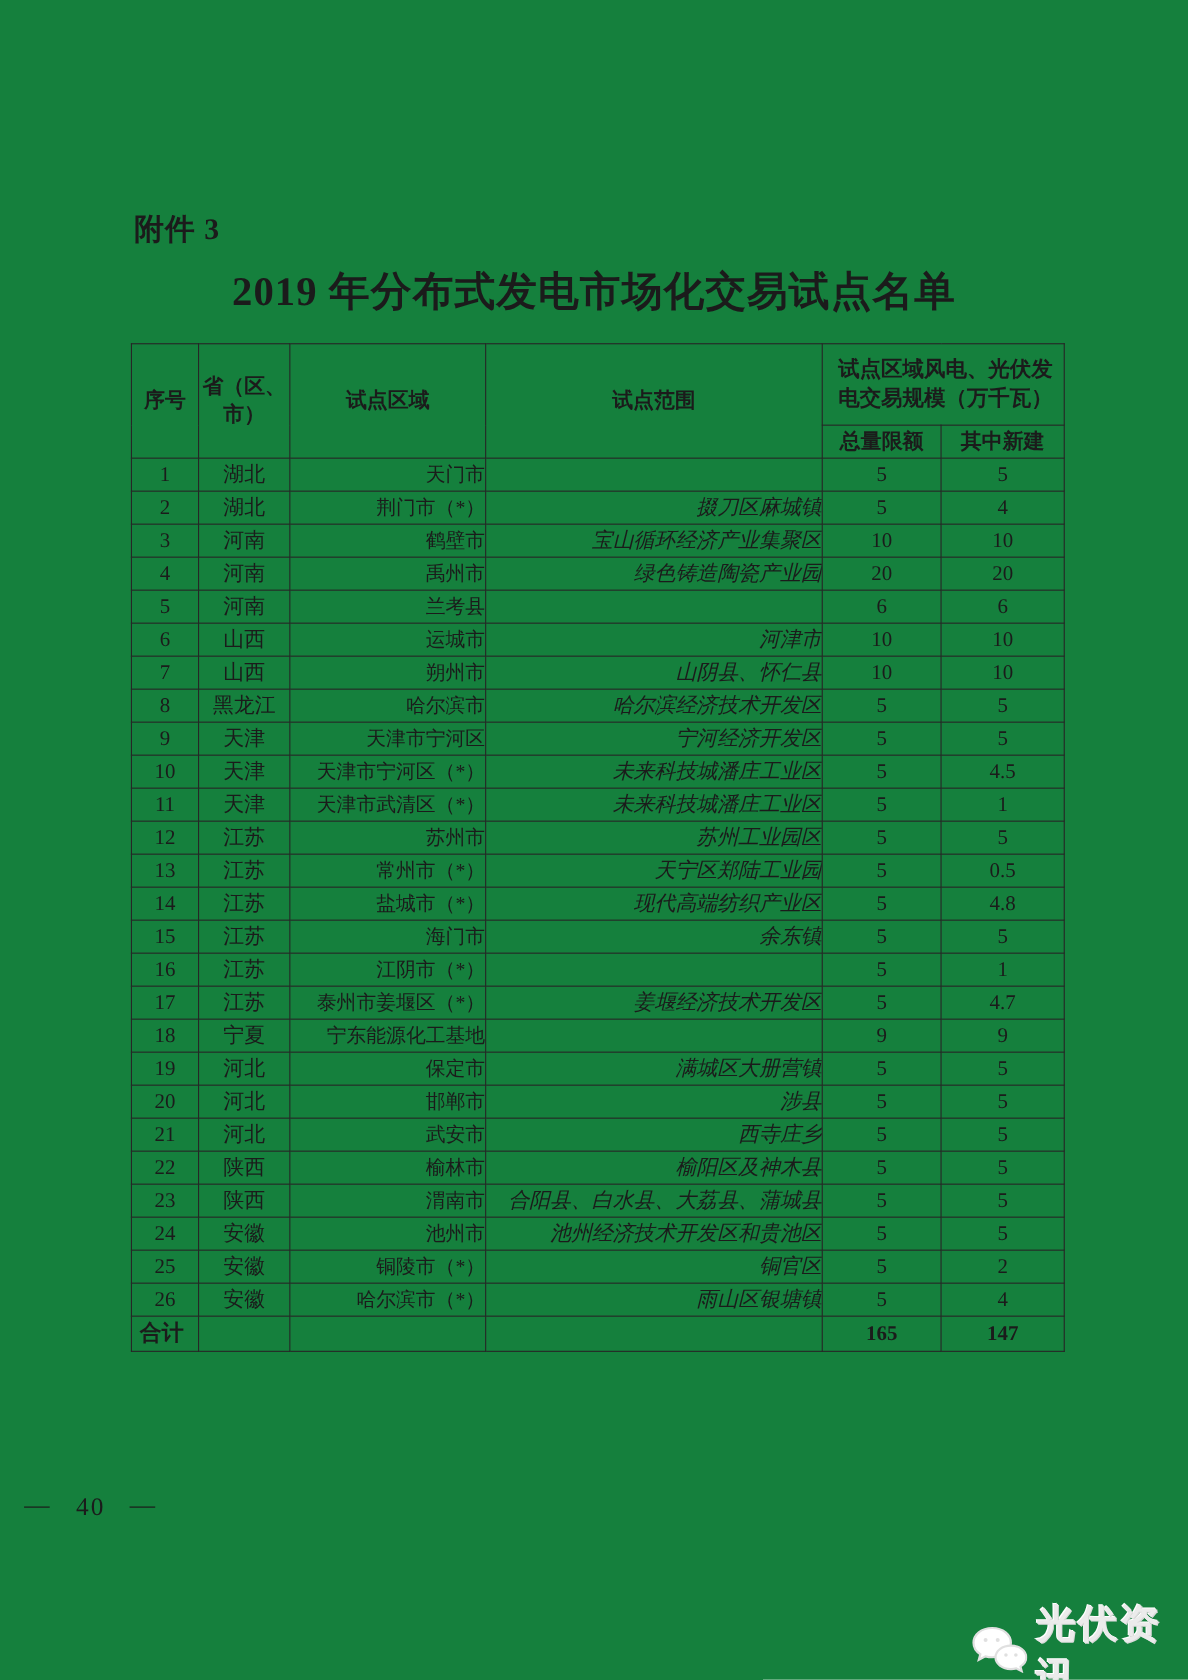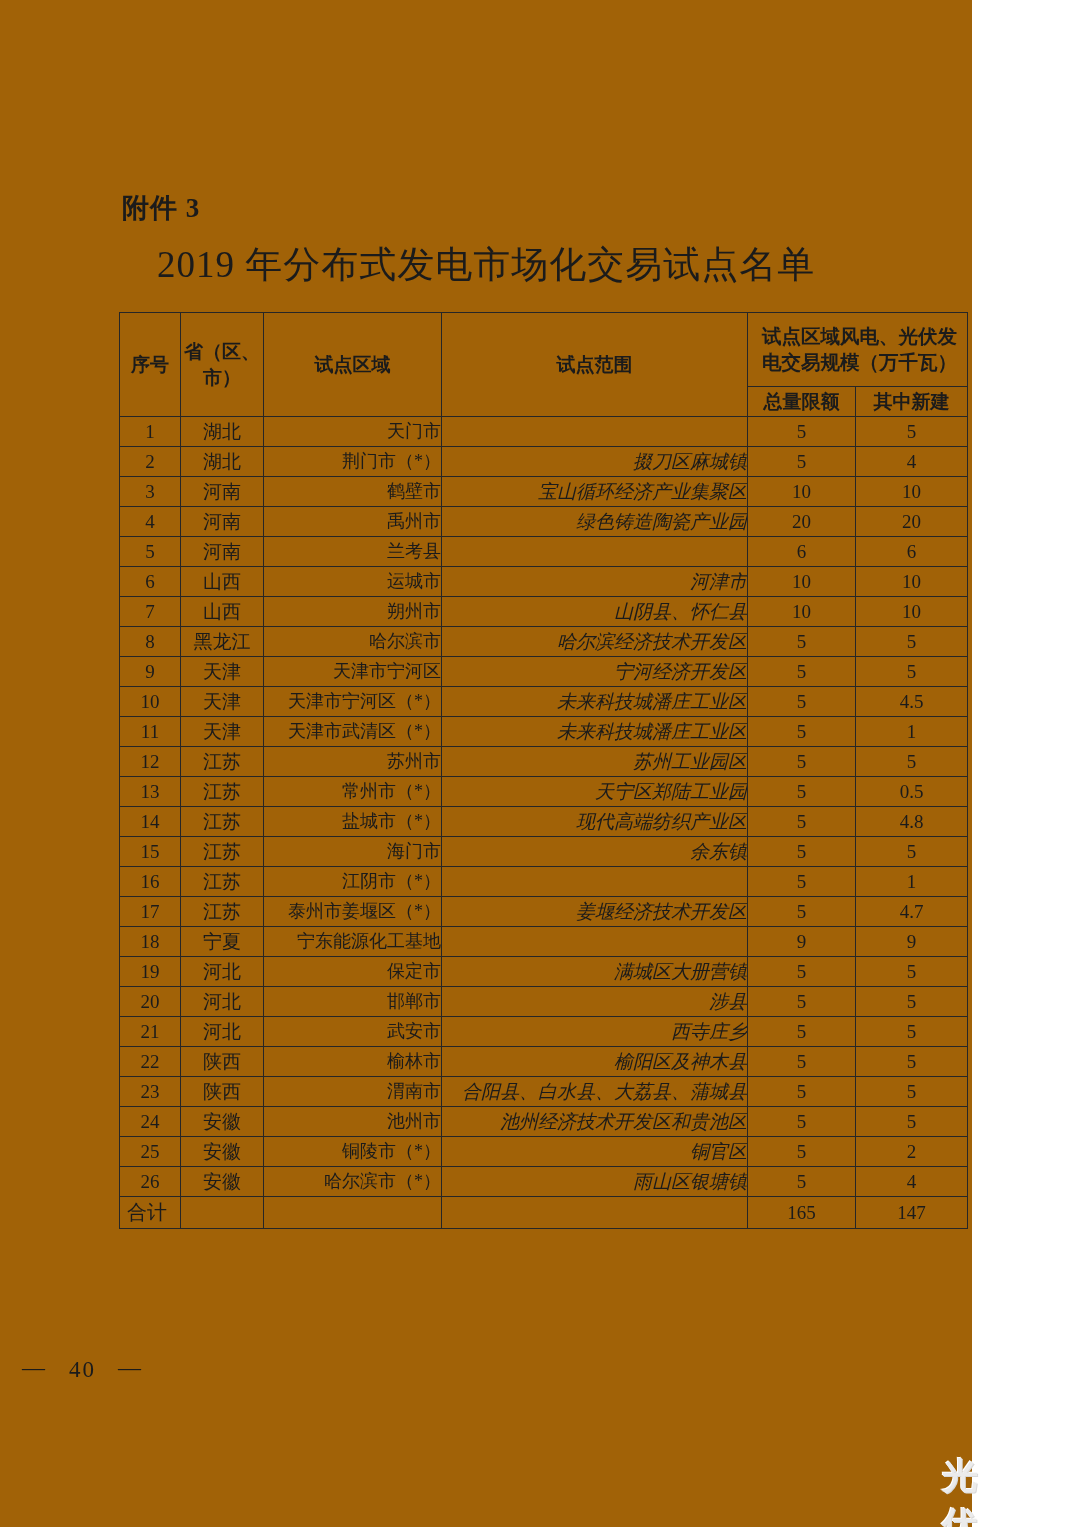--- a/index.html
+++ b/index.html
@@ -5,40 +5,40 @@
   * { margin: 0; padding: 0; box-sizing: border-box; }
   html, body { width: 1080px; height: 1527px; }
   body {
     font-family: "Liberation Serif", "DejaVu Serif", serif;
     background: #ffffff;
     color: #1b1b1b;
     overflow: hidden;
   }
   .page {
     position: relative;
-    width: 972px;
+    width: 1080px;
     height: 1527px;
-    background: #a16207;
+    background: #15803d;
   }
   .attachment-label {
     position: absolute;
     left: 122px;
     top: 190px;
     font-size: 27px;
     font-weight: bold;
     letter-spacing: 1px;
   }
   .doc-title {
     position: absolute;
     left: 0;
     top: 240px;
     width: 100%;
     text-align: center;
     font-size: 37px;
-    font-weight: normal;
+    font-weight: bold;
     letter-spacing: 1px;
   }
   table.main-table {
     position: absolute;
     left: 119px;
     top: 312px;
     width: 848px;
     border-collapse: collapse;
     table-layout: fixed;
     font-size: 19px;
@@ -57,21 +57,21 @@
     text-align: left;
     padding: 4px 6px 4px 10px;
     height: 74px;
     font-size: 19.5px;
   }
   thead tr.sub-row th { height: 30px; }
   .main-table tbody td { height: 29px; line-height: 29px; }
   .cell-no, .cell-province, .cell-quota, .cell-new { text-align: center; }
   .cell-region { text-align: right; padding-left: 9px; font-size: 18px; white-space: nowrap; }
   .cell-scope  { text-align: right; padding-left: 10px; white-space: nowrap; font-style: italic; }
-  tr.total-row td { font-weight: normal; height: 31px; line-height: 31px; }
+  tr.total-row td { font-weight: bold; height: 31px; line-height: 31px; }
   tr.total-row .cell-total-label { text-align: left; padding-left: 7px; font-size: 20px; }
   .notes {
     position: absolute;
     left: 119px;
     top: 1200px;
     width: 852px;
     font-size: 20.5px;
     line-height: 33px;
     text-align: justify;
   }

